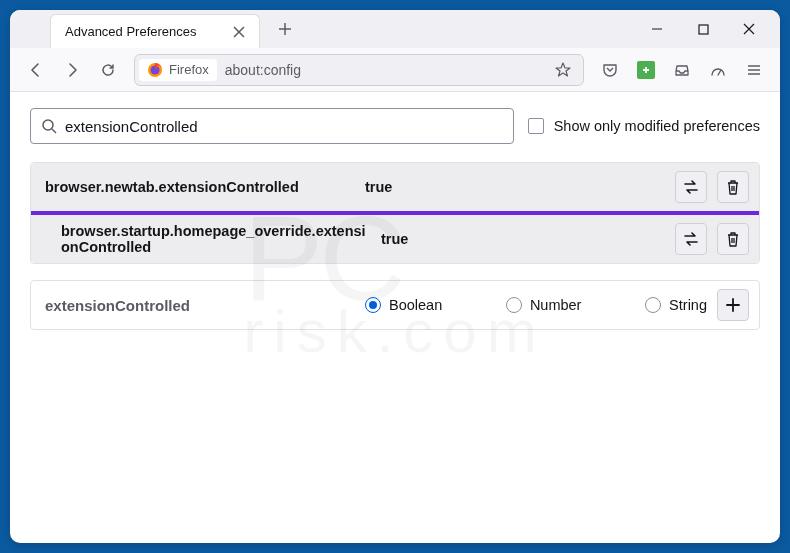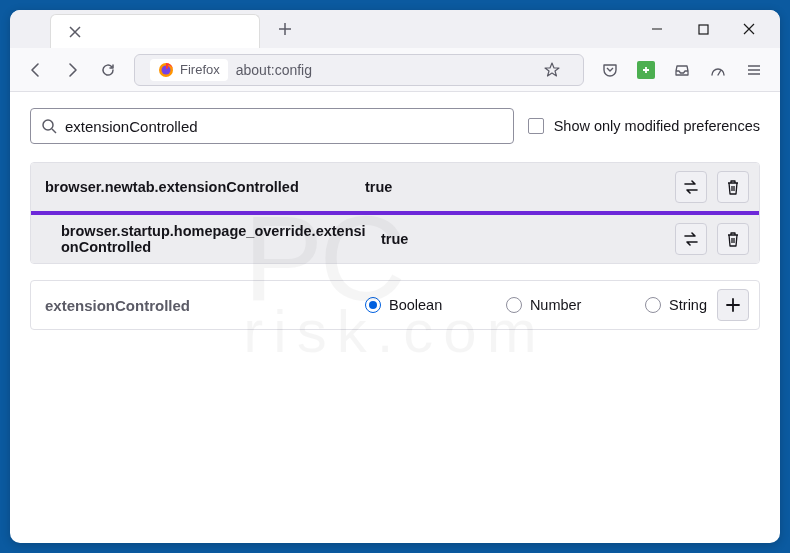--- a/index.html
+++ b/index.html
@@ -64,21 +64,21 @@
 }
 .urlbar {
   flex: 1;
   display: flex;
   align-items: center;
   height: 32px;
   background: #f0f0f4;
   border: 1px solid #cfcfd8;
   border-radius: 6px;
   margin: 0 6px;
-  padding: 0 15px;
+  padding: 0 4px;
   gap: 8px;
 }
 .identity {
   display: flex;
   align-items: center;
   gap: 6px;
   background: #fff;
   border-radius: 4px;
   padding: 3px 8px;
   font-size: 13px;
@@ -174,20 +174,21 @@
 .ext-icon { width:18px; height:18px; background:#4caf50; border-radius:2px; display:flex;align-items:center;justify-content:center;}
 </style>
 </head>
 <body>
 
 <div class="window">
   <div class="watermark">PC<span class="sub">risk.com</span></div>
 
   <div class="titlebar">
     <div class="tab">
+      <span class="tab-title">Advanced Preferences</span>
       <span class="tab-close">
         <svg width="12" height="12" viewBox="0 0 12 12">
             <path d="M1 1 L11 11 M11 1 L1 11" stroke="currentColor" stroke-width="1.5" fill="none"></path>
           </svg>
       </span>
     </div>
     <div class="newtab-btn">
       <svg width="14" height="14" viewBox="0 0 14 14">
           <path d="M7 1 V13 M1 7 H13" stroke="currentColor" stroke-width="1.5"></path>
         </svg>

